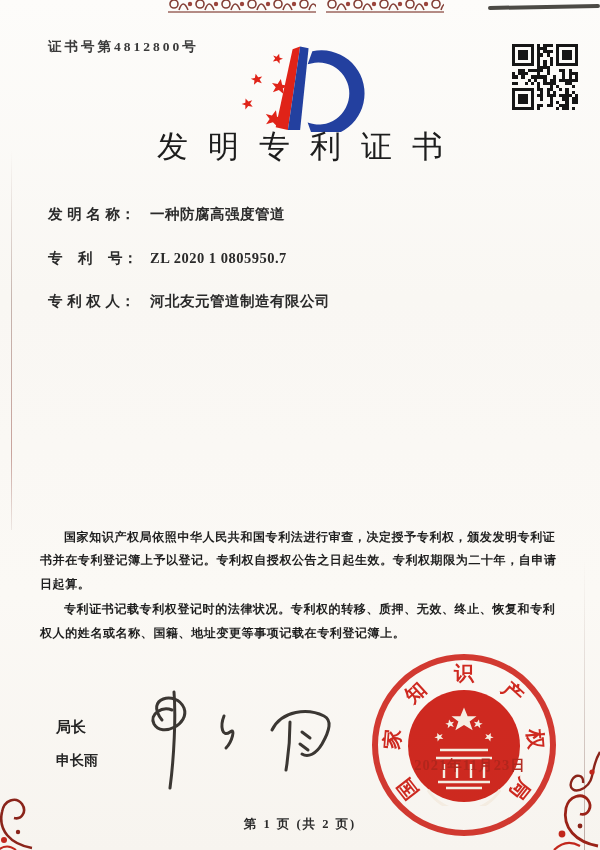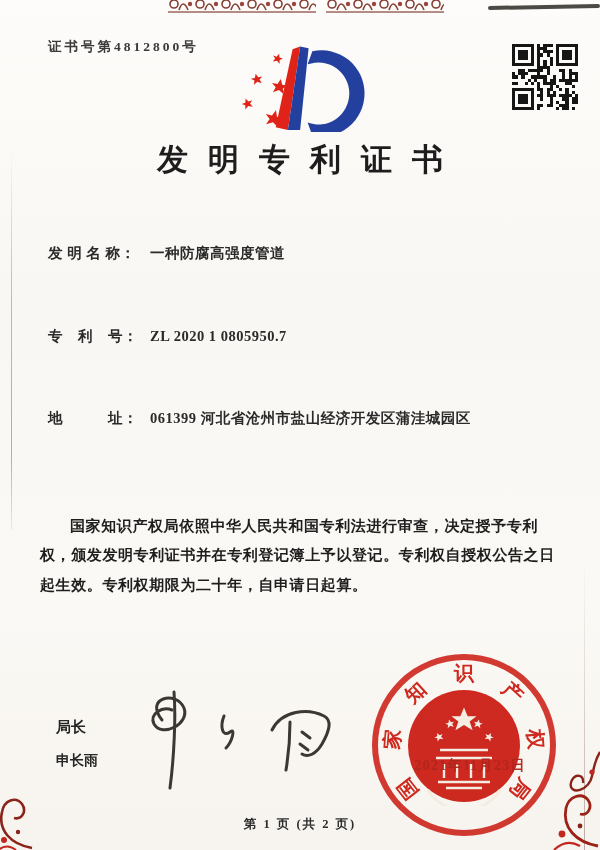--- a/index.html
+++ b/index.html
@@ -14,31 +14,31 @@
   .fold-right{position:absolute;left:584px;top:560px;width:1px;height:290px;
     background:linear-gradient(180deg,rgba(100,60,50,0),rgba(100,60,50,.4));}
   .topline{position:absolute;left:488px;top:5px;width:112px;height:4px;background:#4c4a45;transform:rotate(-1deg);border-radius:2px;}
   
   .cert-no{position:absolute;left:48px;top:38px;font-size:13.5px;letter-spacing:3px;color:#3a3a3a;font-weight:600;}
   
   .logo{position:absolute;left:232px;top:38px;width:140px;height:94px;}
   
   .qr{position:absolute;left:512px;top:44px;width:66px;height:66px;}
   
-  .title{position:absolute;left:0;top:139px;width:100%;text-align:center;
-    font-size:31px;font-weight:700;letter-spacing:20px;text-indent:20px;color:#1d1d1d;}
+  .title{position:absolute;left:0;top:126px;width:100%;text-align:center;
+    font-size:31px;font-weight:400;letter-spacing:20px;text-indent:20px;color:#1d1d1d;}
   
   .fields{position:absolute;left:48px;top:205px;width:520px;}
-  .field-row{height:43.5px;font-size:14.5px;font-weight:700;color:#2a2a2a;letter-spacing:.5px;white-space:nowrap;margin-top:39px;}
+  .field-row{height:43.5px;font-size:14.5px;font-weight:700;color:#2a2a2a;letter-spacing:.5px;white-space:nowrap;}
   .flabel{display:inline-block;min-width:96px;}
   .fvalue{margin-left:6px;}
   .flabel2{margin-left:56px;}
   
-  .body-text{position:absolute;left:40px;top:512px;width:524px;
-    font-size:15px;line-height:1.95;color:#1e1e1e;font-weight:600;letter-spacing:.6px;}
+  .body-text{position:absolute;left:40px;top:526px;width:524px;
+    font-size:12px;line-height:1.95;color:#1e1e1e;font-weight:600;letter-spacing:.6px;}
   .body-text p{margin:0 0 2px 0;text-indent:2em;}
   
   .sig-title{position:absolute;left:56px;top:718px;font-size:15px;font-weight:700;}
   .sig-name{position:absolute;left:56px;top:752px;font-size:14px;font-weight:700;}
   .signature{position:absolute;left:132px;top:686px;width:210px;height:110px;}
   
   .seal{position:absolute;left:372px;top:654px;width:184px;height:182px;border-radius:50%;
     border:6px solid rgba(209,33,23,.92);box-sizing:border-box;opacity:.96;mix-blend-mode:multiply;}
   .seal-arc{position:absolute;left:-6px;top:-6px;width:184px;height:182px;}
   .seal-emblem{position:absolute;left:26px;top:26px;width:120px;height:120px;}
@@ -341,26 +341,27 @@
   <div class="title">发明专利证书</div>
 
   <div class="fields">
     <div class="field-row">
       <span class="flabel">发 明 名 称：</span><span class="fvalue">一种防腐高强度管道</span>
     </div>
     <div class="field-row">
       <span class="flabel">专　利　号：</span><span class="fvalue">ZL 2020 1 0805950.7</span>
     </div>
     <div class="field-row">
-      <span class="flabel">地　　　址：</span><span class="fvalue">061399 河北省沧州市盐山经济开发区蒲洼城园区</span>
+      <span class="flabel">专 利 权 人：</span><span class="fvalue">河北友元管道制造有限公司</span>
     </div>
   </div>
 
   <div class="body-text">
     <p>国家知识产权局依照中华人民共和国专利法进行审查，决定授予专利权，颁发发明专利证书并在专利登记簿上予以登记。专利权自授权公告之日起生效。专利权期限为二十年，自申请日起算。</p>
+    <p>专利证书记载专利权登记时的法律状况。专利权的转移、质押、无效、终止、恢复和专利权人的姓名或名称、国籍、地址变更等事项记载在专利登记簿上。</p>
   </div>
 
   <div class="sig-title">局长</div>
   <div class="sig-name">申长雨</div>
 
   <svg class="signature" viewBox="0 0 210 110">
     <g fill="none" stroke="#3b3733" stroke-width="3" stroke-linecap="round">
       <path d="M30,34 C12,12 44,4 52,22 C58,38 30,52 22,38 C17,28 30,20 40,24"></path>
       <path d="M42,6 C44,30 42,72 38,102"></path>
       <path d="M92,30 C88,40 90,52 98,46 C104,41 100,56 94,62"></path>

